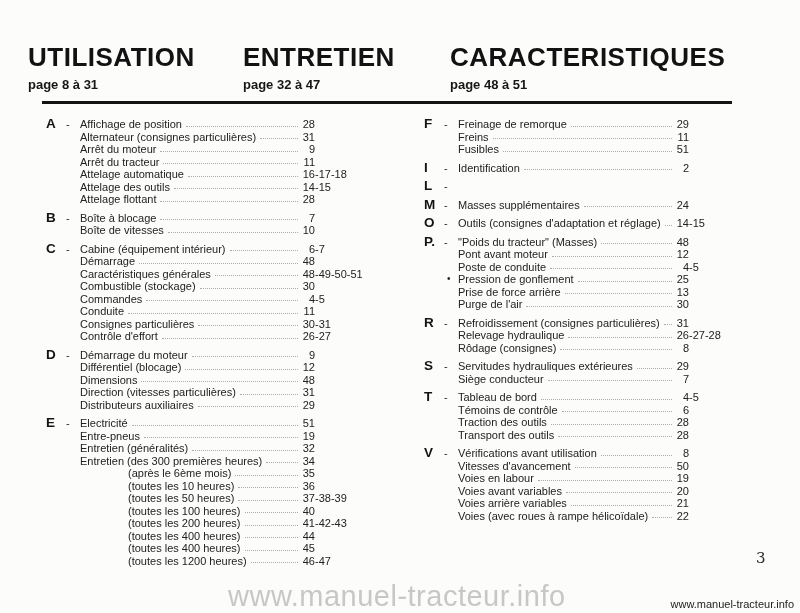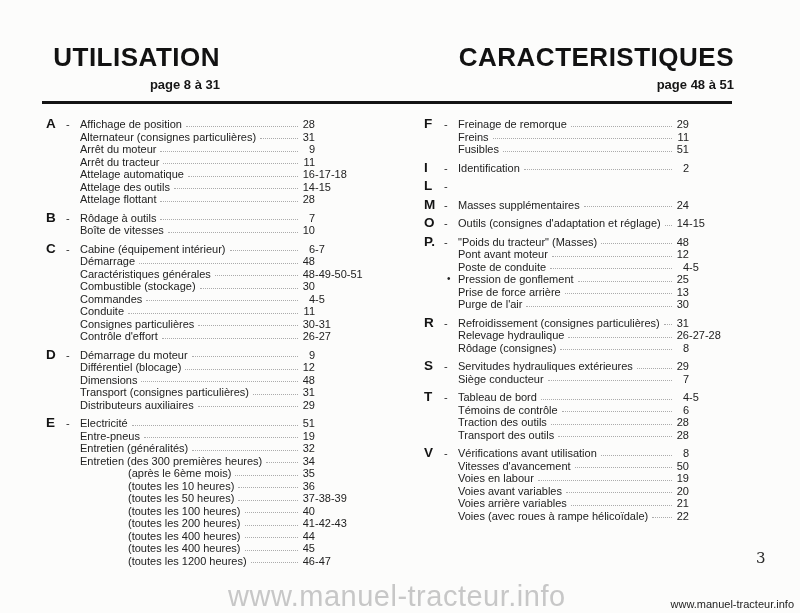--- a/index.html
+++ b/index.html
@@ -7,21 +7,21 @@
     position: relative;
     width: 800px;
     height: 613px;
     background: #fcfcfb;
     overflow: hidden;
     font-family: "Liberation Sans", sans-serif;
     color: #1c1c1c;
   }
 
   
-  .title-block { position: absolute; top: 42px; text-align: right; }
+  .title-block { position: absolute; top: 42px; text-align: left; }
   .tb1 { left: 28px;  width: 192px; }
   .tb2 { left: 243px; width: 184px; }
   .tb3 { left: 450px; width: 284px; }
   .title {
     font-size: 26px;
     font-weight: bold;
     color: #121212;
     letter-spacing: 0.5px;
     white-space: nowrap;
   }
@@ -114,20 +114,24 @@
 </style>
 </head>
 <body>
 
 <div class="page">
 
   <div class="title-block tb1">
     <div class="title">UTILISATION</div>
     <div class="title-pages">page 8 à 31</div>
   </div>
+  <div class="title-block tb2">
+    <div class="title">ENTRETIEN</div>
+    <div class="title-pages">page 32 à 47</div>
+  </div>
   <div class="title-block tb3">
     <div class="title">CARACTERISTIQUES</div>
     <div class="title-pages">page 48 à 51</div>
   </div>
 
   <div class="divider"></div>
 
   <div class="col col-left">
       <div class="section">
         <div class="sec-head">
@@ -172,21 +176,21 @@
           </div>
         </div>
       </div>
       <div class="section">
         <div class="sec-head">
           <span class="sec-letter">B</span>
           <span class="sec-dash">-</span>
         </div>
         <div class="entries">
           <div class="row">
-            <span class="label">Rôdage à outils</span>
+            <span class="label">Boîte à blocage</span>
             <span class="leader"></span>
             <span class="pg"><span class="pg-first">7</span><span class="pg-rest"></span></span>
           </div>
           <div class="row">
             <span class="label">Boîte de vitesses</span>
             <span class="leader"></span>
             <span class="pg"><span class="pg-first">10</span><span class="pg-rest"></span></span>
           </div>
         </div>
       </div>
@@ -253,21 +257,21 @@
             <span class="label">Différentiel (blocage)</span>
             <span class="leader"></span>
             <span class="pg"><span class="pg-first">12</span><span class="pg-rest"></span></span>
           </div>
           <div class="row">
             <span class="label">Dimensions</span>
             <span class="leader"></span>
             <span class="pg"><span class="pg-first">48</span><span class="pg-rest"></span></span>
           </div>
           <div class="row">
-            <span class="label">Transport (consignes particulières)</span>
+            <span class="label">Direction (vitesses particulières)</span>
             <span class="leader"></span>
             <span class="pg"><span class="pg-first">31</span><span class="pg-rest"></span></span>
           </div>
           <div class="row">
             <span class="label">Distributeurs auxiliaires</span>
             <span class="leader"></span>
             <span class="pg"><span class="pg-first">29</span><span class="pg-rest"></span></span>
           </div>
         </div>
       </div>

